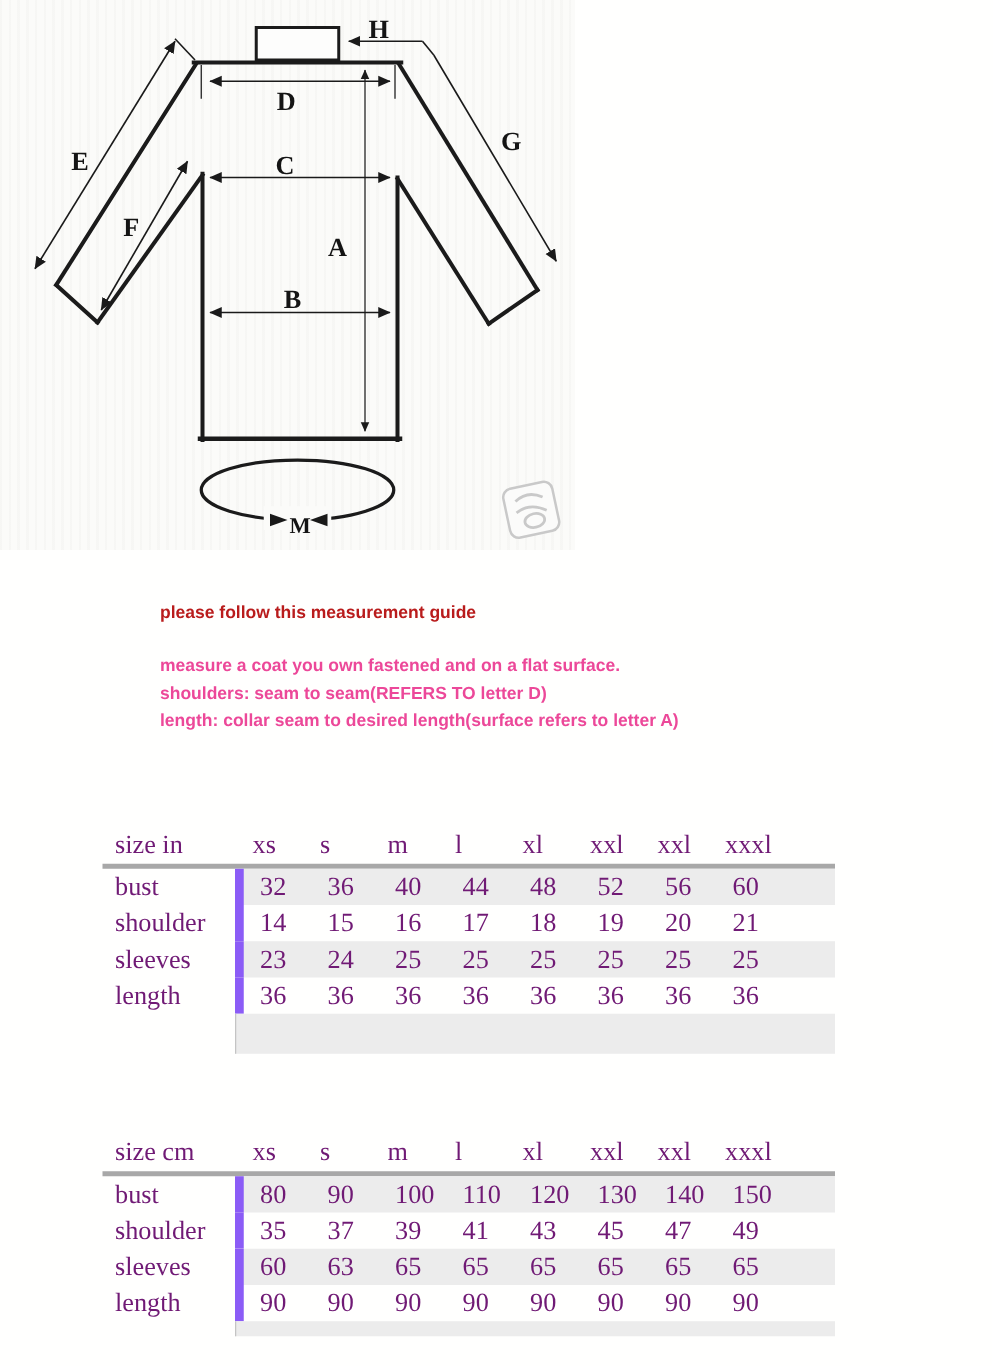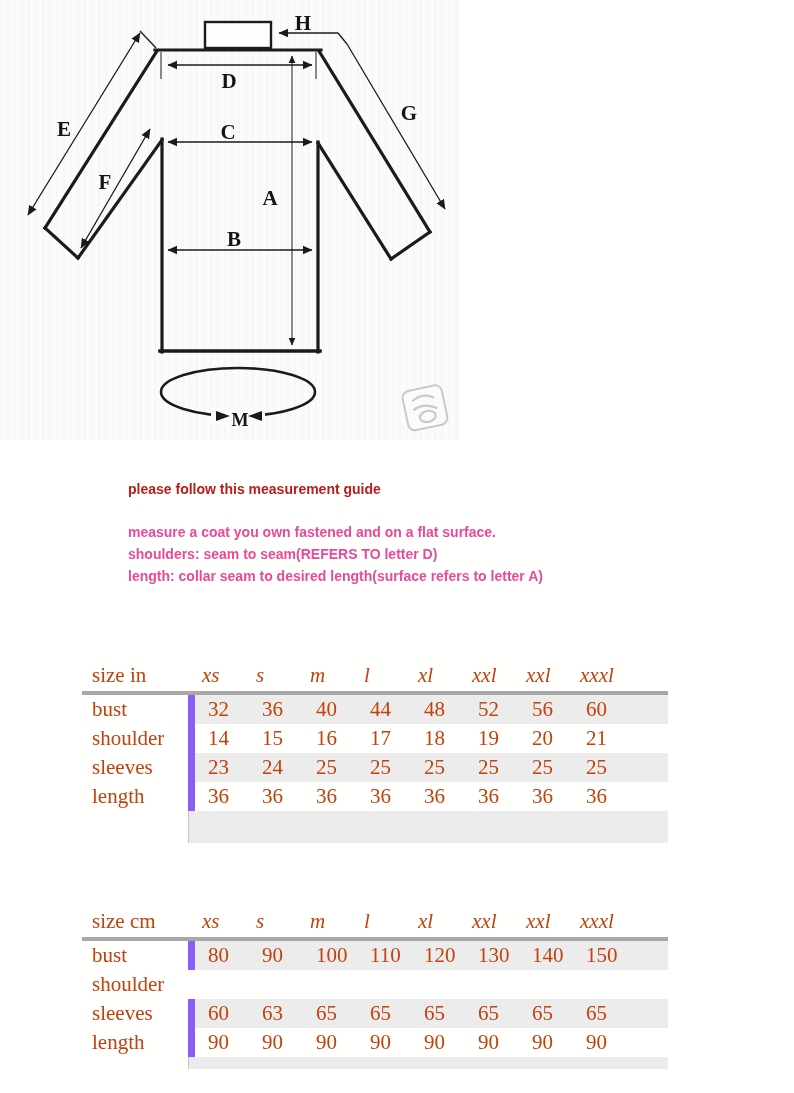--- a/index.html
+++ b/index.html
@@ -10,31 +10,31 @@
            background:
              repeating-linear-gradient(90deg, rgba(60,60,50,0.025) 0 2px, rgba(0,0,0,0) 2px 7px),
              #fbfbf9;}
   .diagram svg{display:block;}
   
   .instr-title{position:absolute;left:128px;top:478px;
                font:700 14px/22px "Liberation Sans",sans-serif;color:#b91c1c;}
   .instr-lines{position:absolute;left:128px;top:521px;
                font:700 14px/22px "Liberation Sans",sans-serif;color:#ec4899;}
   
-  .mtable{position:absolute;left:82px;width:586px;color:#c2410c;
+  .mtable{position:absolute;left:82px;width:586px;color:#701a75;
           font-family:"Liberation Serif",serif;}
   #table-in{top:659px;}
   #table-cm{top:905px;}
   .t-row{display:flex;}
   .t-label{width:106px;padding-left:10px;box-sizing:border-box;
            font-size:21px;line-height:29px;white-space:nowrap;}
   .t-head .t-label{line-height:32px;}
   .t-data{flex:1;display:grid;grid-template-columns:repeat(7,54px) 1fr;
           border-left:7px solid #8b5cf6;box-sizing:border-box;}
-  .t-hdata{border-left:1px solid transparent;font-style:italic;}
+  .t-hdata{border-left:1px solid transparent;}
   .t-cell{padding-left:13px;font-size:21px;line-height:29px;}
   .t-head .t-cell{line-height:32px;}
   .t-rule{height:4px;background:#a8a8a8;}
   .shaded{background:#ececec;}
   .t-emptyrow .t-data{border-left:1px solid #c4c4c4;}
 </style>
 </head>
 <body>
 
 <div class="page">
@@ -206,20 +206,30 @@
           <div class="t-cell">100</div>
           <div class="t-cell">110</div>
           <div class="t-cell">120</div>
           <div class="t-cell">130</div>
           <div class="t-cell">140</div>
           <div class="t-cell">150</div>
         </div>
       </div>
       <div class="t-row">
         <div class="t-label">shoulder</div>
+        <div class="t-data">
+          <div class="t-cell">35</div>
+          <div class="t-cell">37</div>
+          <div class="t-cell">39</div>
+          <div class="t-cell">41</div>
+          <div class="t-cell">43</div>
+          <div class="t-cell">45</div>
+          <div class="t-cell">47</div>
+          <div class="t-cell">49</div>
+        </div>
       </div>
       <div class="t-row">
         <div class="t-label">sleeves</div>
         <div class="t-data shaded">
           <div class="t-cell">60</div>
           <div class="t-cell">63</div>
           <div class="t-cell">65</div>
           <div class="t-cell">65</div>
           <div class="t-cell">65</div>
           <div class="t-cell">65</div>

